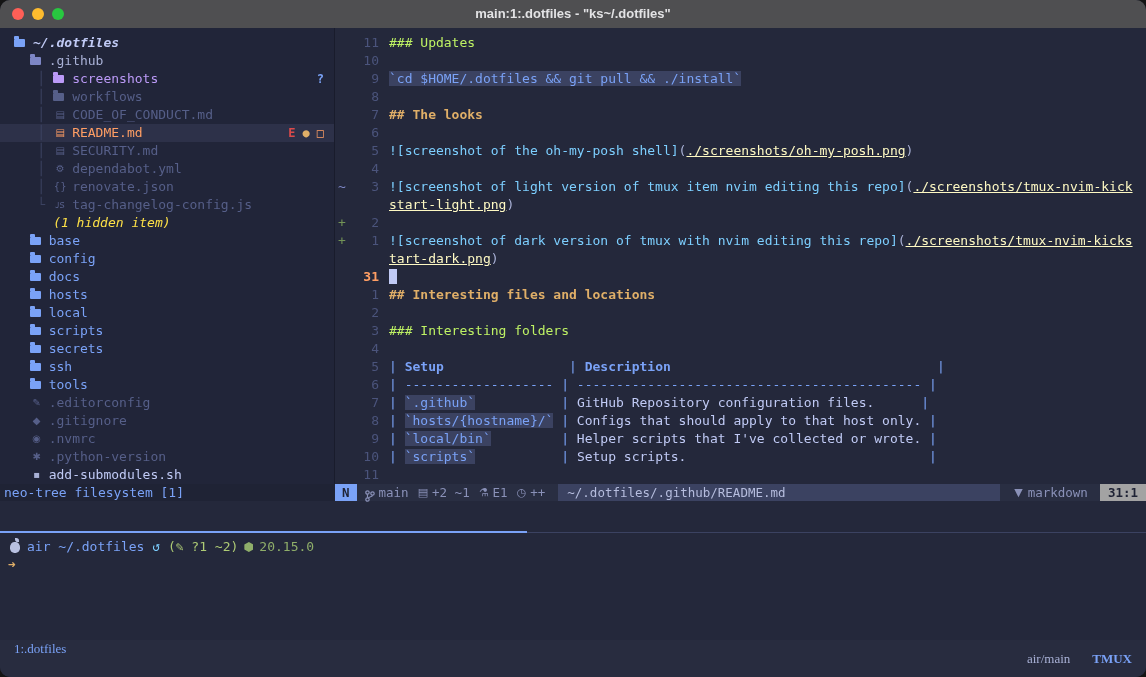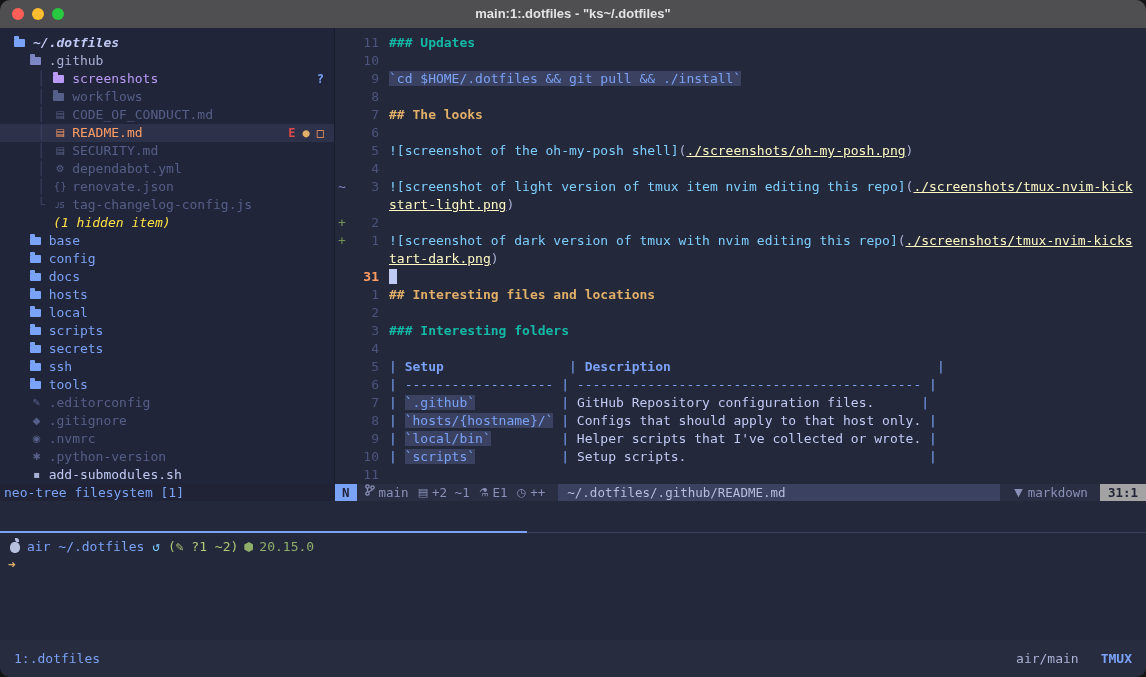--- a/index.html
+++ b/index.html
@@ -46,36 +46,36 @@
   
   #buffer{position:absolute;left:335px;top:6px;right:0;}
   .eline{display:flex;height:18px;white-space:pre;}
   .esign{width:13px;text-align:left;padding-left:3px;color:#3b4261;}
   .sgn-ch{color:#7d86c5;}
   .sgn-add{color:#739457;}
   .enum{width:28px;text-align:right;color:#4b547c;margin-right:10px;}
   .enum.cur{color:#ff9e64;font-weight:700;}
   .etext{white-space:pre;color:#c0caf5;}
   .c-h2{color:#e0af68;font-weight:700;}
-  .c-h3{color:#14b8a6;font-weight:700;}
+  .c-h3{color:#bef264;font-weight:400;}
   .c-code{color:#7aa2f7;background:#3b4261;}
   .c-img{color:#7dcfff;}
   .c-par{color:#a9b1d6;}
   .c-url{color:#fef9c3;text-decoration:underline;}
   .c-pipe{color:#7aa2f7;}
   .c-th{color:#7aa2f7;font-weight:700;}
   .c-dash{color:#7aa2f7;}
   .c-txt{color:#c0caf5;}
   .cursor{display:inline-block;width:8px;height:15px;background:#c0caf5;vertical-align:text-bottom;}
   
   #statusline{position:absolute;left:335px;right:0;top:456px;height:17px;background:#292e42;
               display:flex;align-items:center;color:#8a91b8;font-size:12.5px;}
   #mode-badge{background:#7aa2f7;color:#1f2335;font-weight:700;padding:0 7px;height:17px;
               display:flex;align-items:center;margin-right:8px;}
-  .sl-item{display:flex;align-items:flex-start;gap:4px;margin-right:9px;white-space:pre;}
+  .sl-item{display:flex;align-items:flex-end;gap:4px;margin-right:9px;white-space:pre;}
   .sl-icon{font-family:"DejaVu Sans",sans-serif;font-size:11px;}
   #sl-path{background:#3b4261;color:#b6bdde;padding:0 9px;height:17px;display:flex;
            align-items:center;flex:1;margin-left:4px;margin-right:14px;white-space:pre;}
   #sl-ft{display:flex;align-items:center;gap:5px;margin-right:12px;}
   #sl-pos{background:#a3a3a3;color:#1f2335;font-weight:700;padding:0 8px;height:17px;
           display:flex;align-items:center;}
   .branch-svg{display:inline-block;}
   
   #pane-border{position:absolute;left:0;top:503px;right:0;height:2px;display:flex;}
   #pane-border .active{width:527px;height:2px;background:#7aa2f7;}
@@ -89,21 +89,21 @@
   .p-green{color:#8fae6a;}
   .apple-icon{display:inline-block;width:10px;height:11px;background:#b8c0e0;margin:0 7px 0 2px;
               border-radius:46% 46% 44% 44%;position:relative;}
   .apple-icon::before{content:"";position:absolute;top:-4px;left:5px;width:4px;height:4px;
               background:#b8c0e0;border-radius:0 70% 0 70%;}
   .node-icon{display:inline-block;width:9px;height:10px;background:#8fae6a;margin:0 6px;
              clip-path:polygon(50% 0,100% 25%,100% 75%,50% 100%,0 75%,0 25%);}
   #arrow-line{height:18px;color:#e0af68;font-weight:700;}
   
   #tmuxbar{position:absolute;left:0;top:640px;right:0;height:37px;background:#282c3f;
-           display:flex;align-items:center;padding:0 14px;box-sizing:border-box;}
+           display:flex;padding:0 14px;box-sizing:border-box;font-family:Liberation Serif, serif;}
   #tmux-left{color:#7aa2f7;}
   #tmux-right{margin-left:auto;display:flex;gap:22px;align-items:center;}
   #tmux-session{color:#a9b1d6;}
   #tmux-flag{color:#7aa2f7;font-weight:700;}
 </style>
 </head>
 <body>
 
 <div id="window">
 

